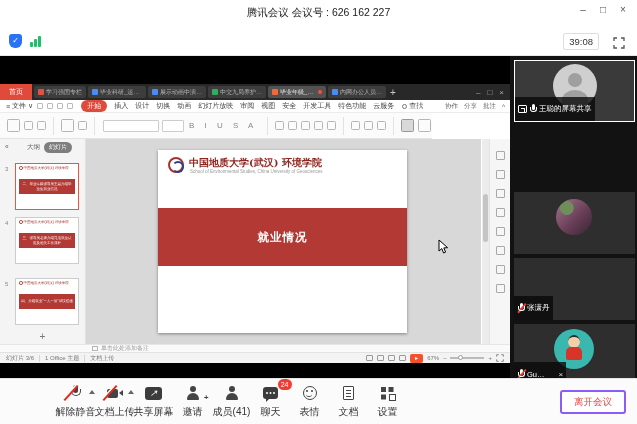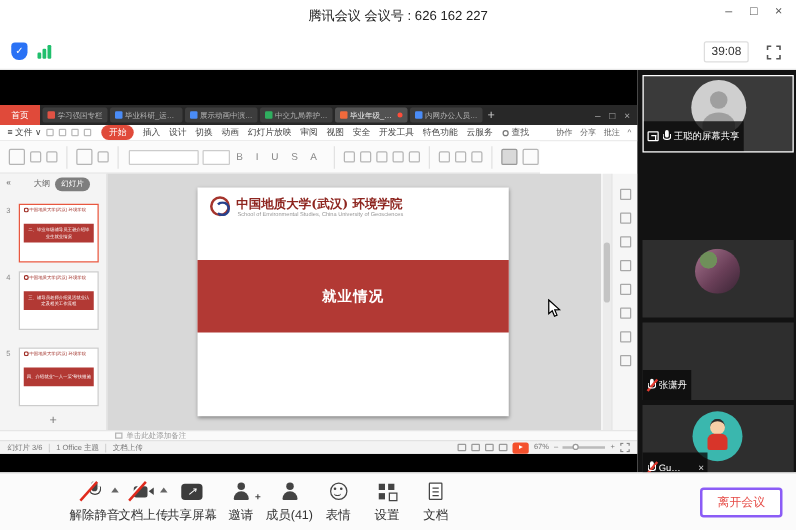--- a/index.html
+++ b/index.html
@@ -450,32 +450,39 @@
       <span class="tb-label">邀请</span>
     </div>
     <div class="tb-btn">
       <div class="tb-ic">
           <i class="i-person"></i>
         </div>
       <span class="tb-label">成员(41)</span>
     </div>
     <div class="tb-btn">
       <div class="tb-ic">
+          <i class="i-chat"></i>
+          <span class="nbadge">24</span>
+        </div>
+      <span class="tb-label">聊天</span>
+    </div>
+    <div class="tb-btn">
+      <div class="tb-ic">
           <i class="i-smile"></i>
         </div>
       <span class="tb-label">表情</span>
     </div>
     <div class="tb-btn">
       <div class="tb-ic">
+          <i class="i-doc"></i>
+        </div>
+      <span class="tb-label">文档</span>
+    </div>
+    <div class="tb-btn">
+      <div class="tb-ic">
           <i class="i-grid"></i>
         </div>
       <span class="tb-label">设置</span>
-    </div>
-    <div class="tb-btn">
-      <div class="tb-ic">
-          <i class="i-doc"></i>
-        </div>
-      <span class="tb-label">文档</span>
     </div>
     <div class="leave-btn">离开会议</div>
   </div>
 
 </div>
 
 </body></html>

